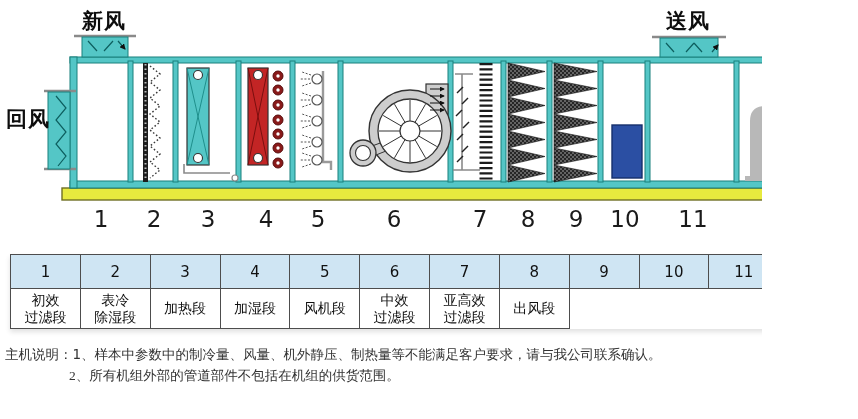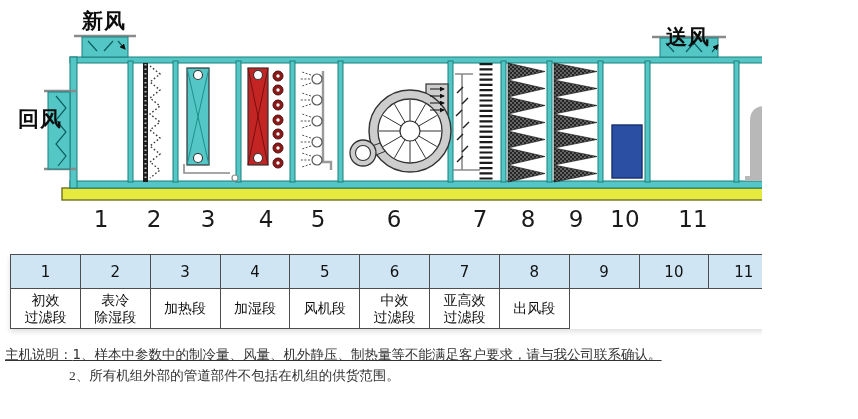--- a/index.html
+++ b/index.html
@@ -26,21 +26,21 @@
     border-right:1px solid #4d4d4d;border-bottom:1px solid #4d4d4d;
     display:flex;align-items:center;justify-content:center;font-size:15px;
   }
   .td{
     height:39px;background:#fff;
     border-right:1px solid #4d4d4d;border-bottom:1px solid #4d4d4d;
     display:flex;align-items:center;justify-content:center;
     font-size:14px;line-height:17px;text-align:center;white-space:pre-line;
   }
   .notes{position:absolute;left:5px;top:344px;font-size:13.5px;color:#333;line-height:21px;}
-  .note-line{white-space:nowrap;text-decoration:underline;}
+  .note-line{white-space:nowrap;}
   .note-indent{padding-left:64px;white-space:nowrap;font-family:Liberation Serif, serif;}
 </style>
 </head>
 <body>
 
 <div class="canvas">
 
   <svg class="diagram-svg" width="858" height="250" viewBox="0 0 858 250">
     <defs>
       <pattern id="bagtex" width="4" height="4" patternUnits="userSpaceOnUse">
@@ -225,22 +225,22 @@
       <rect x="780" y="158" width="9" height="4" fill="#fff" stroke="#999" stroke-width="1"></rect>
     </g>
     <g>
       <circle cx="809" cy="144" r="19" fill="#b8b8b8" stroke="#666" stroke-width="1.4"></circle>
       <circle cx="809" cy="136" r="5" fill="#fff" stroke="#888" stroke-width="1.1"></circle>
       <circle cx="809" cy="153" r="5" fill="#fff" stroke="#888" stroke-width="1.1"></circle>
     </g>
   </svg>
 
   <div class="air-label" style="left:82px;top:7px">新风</div>
-  <div class="air-label" style="left:666px;top:23px">送风</div>
-  <div class="air-label" style="left:18px;top:105px">回风</div>
+  <div class="air-label" style="left:666px;top:7px">送风</div>
+  <div class="air-label" style="left:6px;top:105px">回风</div>
 
   <div class="dnum" style="left:83px">1</div>
   <div class="dnum" style="left:136px">2</div>
   <div class="dnum" style="left:190px">3</div>
   <div class="dnum" style="left:248px">4</div>
   <div class="dnum" style="left:300px">5</div>
   <div class="dnum" style="left:376px">6</div>
   <div class="dnum" style="left:462px">7</div>
   <div class="dnum" style="left:510px">8</div>
   <div class="dnum" style="left:558px">9</div>

